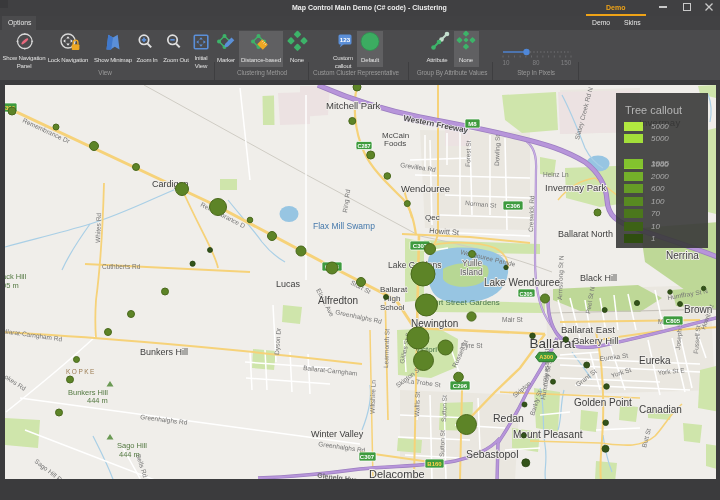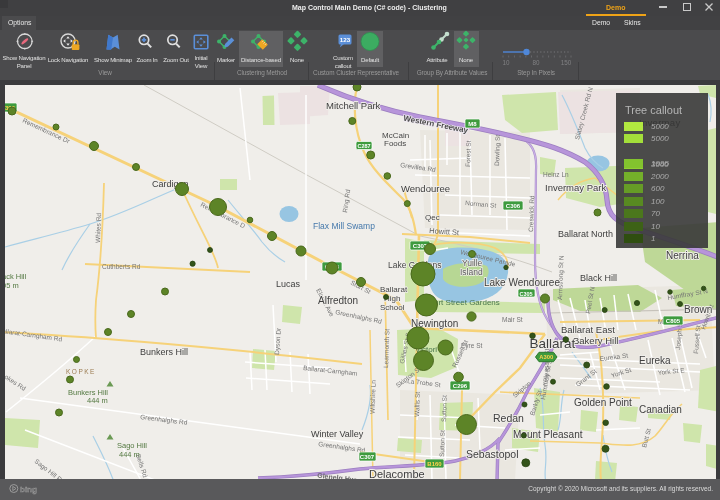--- a/index.html
+++ b/index.html
@@ -621,21 +621,13 @@
       </div>
     <div class="lrow" style="top:128.5px">
         <div class="sw" style="background:#3d6216"></div>
         <div class="lb">10</div>
       </div>
     <div class="lrow" style="top:141px">
         <div class="sw" style="background:#2f4e10"></div>
         <div class="lb">1</div>
       </div>
   </div>
-  <div id="bottombar">
-    <svg class="t" style="left:9px;top:4px" width="40" height="12" viewBox="0 0 40 12">
-      <circle cx="4.8" cy="5.5" r="4" fill="none" stroke="#9c9c9c" stroke-width="1"></circle>
-      <path d="M3.8,3.4 L7,5.5 L3.8,7.6 Z" fill="none" stroke="#9c9c9c" stroke-width="0.9"></path>
-      <text x="11" y="8.7" font-size="8" font-weight="bold" fill="none" stroke="#9c9c9c" stroke-width="0.5" font-family="Liberation Sans">bing</text>
-    </svg>
-    <div class="t" style="right:7px;top:6px;font-size:6.5px;color:#dcdcdc;">Copyright © 2020 Microsoft and its suppliers. All rights reserved.</div>
-  </div>
 </div>
 
 </body></html>

